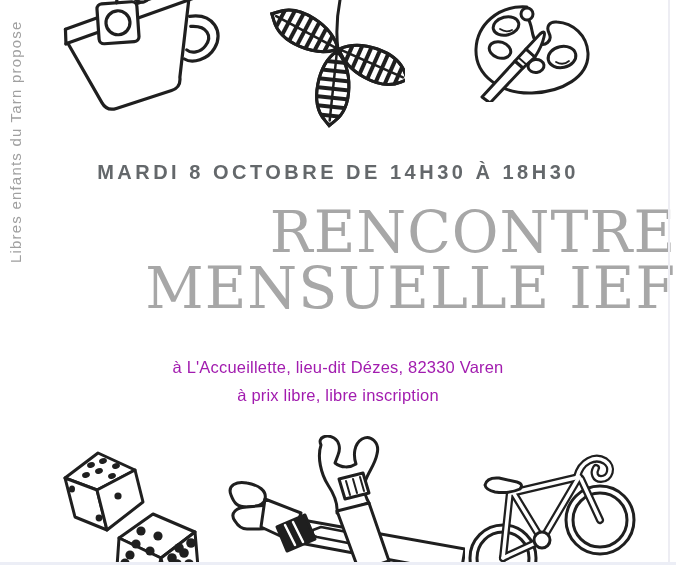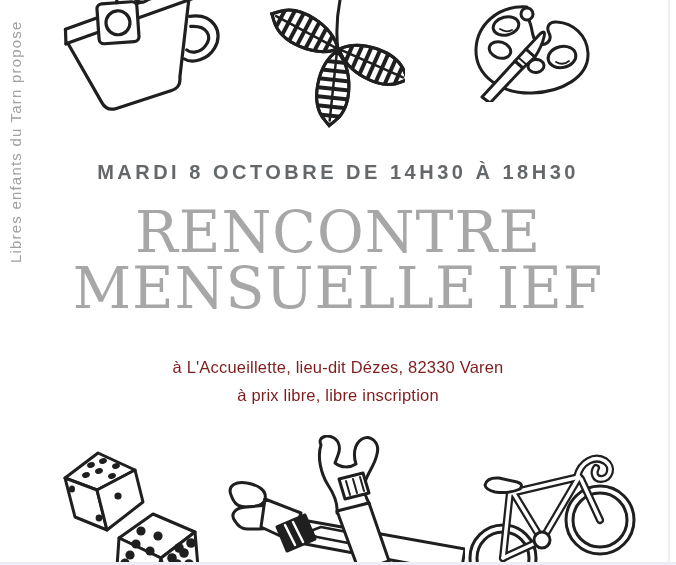--- a/index.html
+++ b/index.html
@@ -10,27 +10,27 @@
   .side-text{
     position:absolute;left:7px;top:263px;transform-origin:0 0;
     transform:rotate(-90deg);white-space:nowrap;
     font-size:15px;letter-spacing:1.2px;color:#a0a0a0;
   }
   .date-line{
     position:absolute;top:161px;left:0;width:100%;text-align:center;
     font-size:20px;font-weight:bold;letter-spacing:3.5px;color:#64686b;
   }
   .title{
-    position:absolute;top:204px;left:0;width:100%;text-align:center;
+    position:absolute;top:204px;left:0;width:100%;text-align:right;
     font-family:"DejaVu Serif","Liberation Serif",serif;
     font-size:57px;line-height:56px;letter-spacing:1px;color:#a7a7a7;
   }
   .address{
     position:absolute;top:353px;left:0;width:100%;text-align:center;
-    font-size:16.5px;line-height:28px;color:#7f1d1d;letter-spacing:0.2px;
+    font-size:16.5px;line-height:28px;color:#a21caf;letter-spacing:0.2px;
   }
   .icon{position:absolute;}
   .edge-right{position:absolute;top:0;left:668px;width:2px;height:565px;background:#ededf3;}
   .edge-bottom{position:absolute;left:0;top:562px;width:676px;height:3px;background:#eceef6;}
 </style>
 </head>
 <body>
 
 <div id="poster">
 

